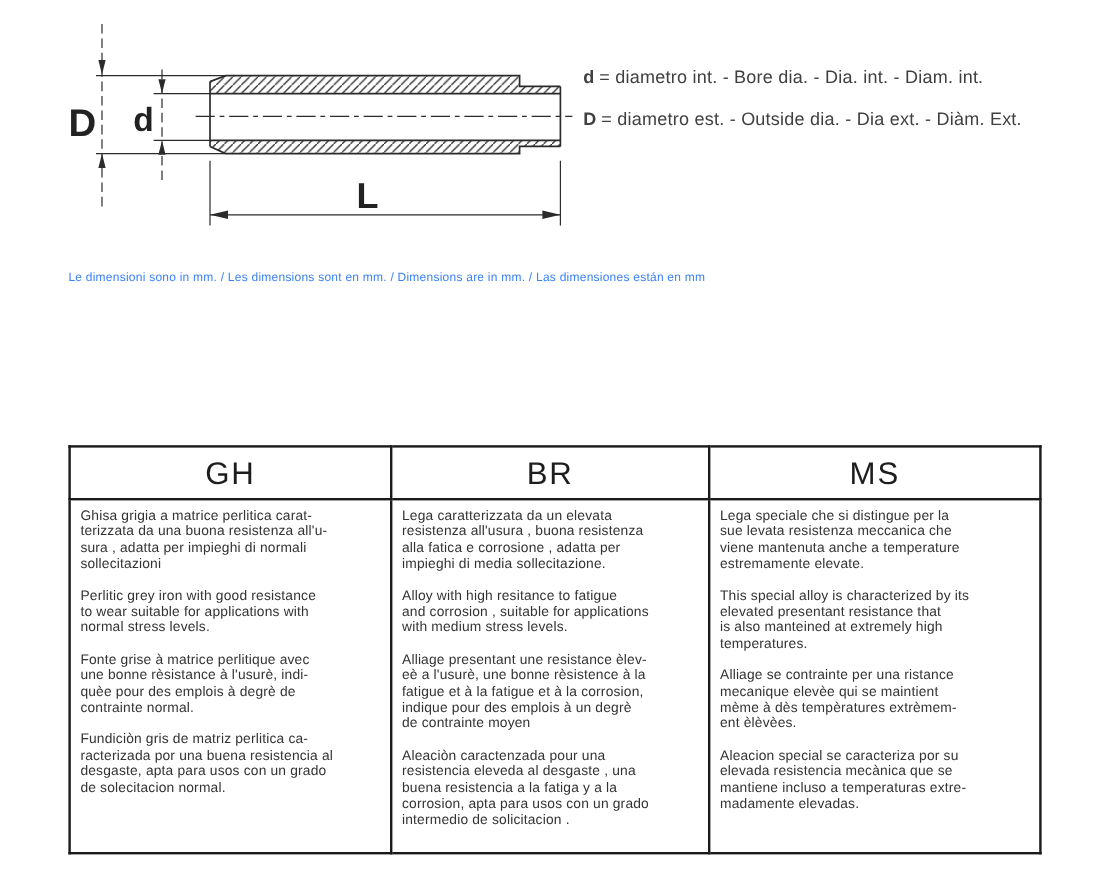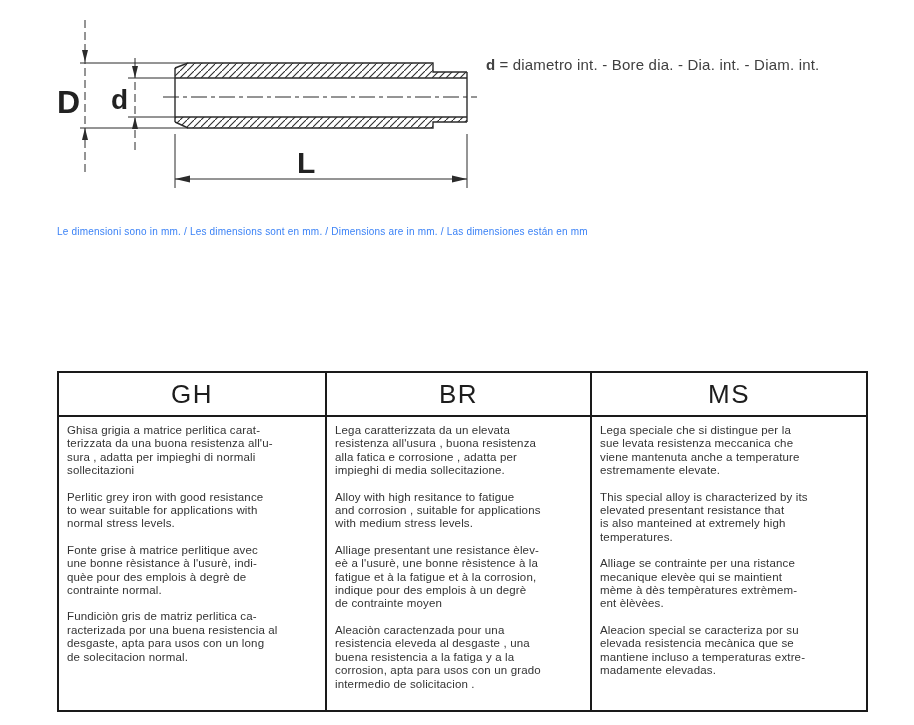--- a/index.html
+++ b/index.html
@@ -145,20 +145,23 @@
     </g>
 
     <text x="17" y="105" font-size="32">D</text>
     <text x="71" y="101" font-size="28">d</text>
     <text x="257" y="165" font-size="30">L</text>
   </svg>
 
   <div class="legend">
     <div class="legend-row">
       <span class="legend-sym">d</span><span class="legend-text">= diametro int. - Bore dia. - Dia. int. - Diam. int.</span>
+    </div>
+    <div class="legend-row">
+      <span class="legend-sym">D</span><span class="legend-text">= diametro est. - Outside dia. - Dia ext. - Diàm. Ext.</span>
     </div>
   </div>
 
   <div class="dim-note">Le dimensioni sono in mm. / Les dimensions sont en mm. / Dimensions are in mm. / Las dimensiones están en mm</div>
 
   <table class="materials-table">
     <colgroup>
       <col style="width:268px">
       <col style="width:265px">
       <col style="width:276px">
@@ -179,21 +182,21 @@
 sollecitazioni</p>
           <p>Perlitic grey iron with good resistance
 to wear suitable for applications with
 normal stress levels.</p>
           <p>Fonte grise à matrice perlitique avec
 une bonne rèsistance à l'usurè, indi-
 quèe pour des emplois à degrè de
 contrainte normal.</p>
           <p>Fundiciòn gris de matriz perlitica ca-
 racterizada por una buena resistencia al
-desgaste, apta para usos con un long
+desgaste, apta para usos con un grado
 de solecitacion normal.</p>
         </td>
         <td>
           <p>Lega caratterizzata da un elevata
 resistenza all'usura , buona resistenza
 alla fatica e corrosione , adatta per
 impieghi di media sollecitazione.</p>
           <p>Alloy with high resitance to fatigue
 and corrosion , suitable for applications
 with medium stress levels.</p>

